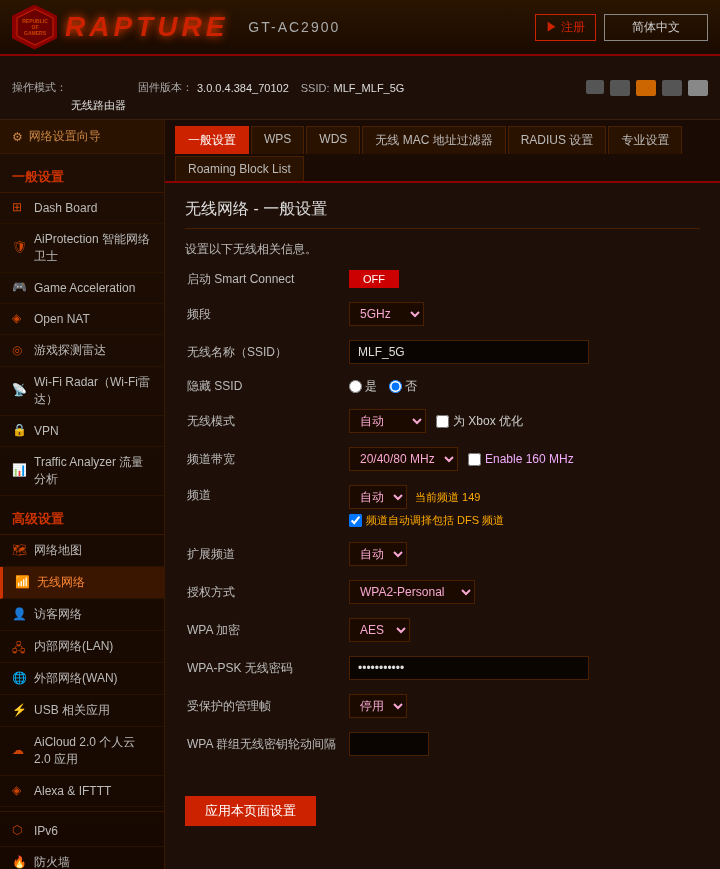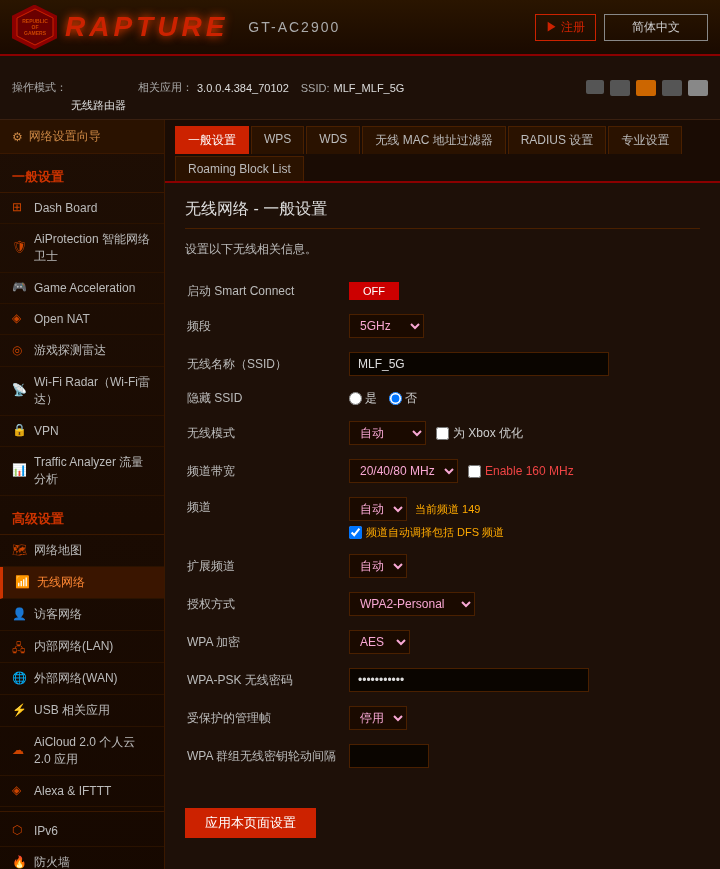--- a/index.html
+++ b/index.html
@@ -188,21 +188,21 @@
     .page-title {
       font-size: 16px;
       color: #ddd;
       border-bottom: 1px solid #4a2000;
       padding-bottom: 8px;
       margin-bottom: 12px;
     }
     .page-subtitle {
       color: #bbb;
       font-size: 12px;
-      margin-bottom: 16px;
+      margin-bottom: 4px;
     }
 
     
     .form-table {
       width: 100%;
     }
     .form-label {
       width: 160px;
       color: #bbb;
       font-size: 12px;
@@ -231,21 +231,21 @@
       cursor: pointer;
     }
 
     
     input[type=text], input[type=password] {
       background: #0a0500;
       border: 1px solid #4a2000;
       color: #ddd;
       padding: 4px 8px;
       font-size: 12px;
-      width: 260px;
+      width: 240px;
     }
 
     
     .radio-group {
       display: flex;
       align-items: center;
       gap: 12px;
     }
     .radio-item {
       display: flex;
@@ -317,21 +317,21 @@
   </div>
   <div class="header-right">
     <button class="btn-register">注册</button>
     <button class="btn-lang">简体中文</button>
   </div>
 </div>
 
 <div class="status-bar">
   <span>操作模式：</span>
   <span style="color:#ddd;margin-right:8px;margin-top:36px;">无线路由器</span>
-  <span>相关应用：</span>
+  <span>固件版本：</span>
   <span style="color:#ddd;margin-right:8px;">3.0.0.4.384_70102</span>
   <span>SSID:</span>
   <span style="color:#ddd;">MLF_MLF_5G</span>
   <div class="status-icons">
     <span class="status-icon-item" style="background:#555;width:18px;height:14px;"></span>
     <span class="status-icon-item" style="background:#555;"></span>
     <span class="status-icon-item" style="background:#cc6600;"></span>
     <span class="status-icon-item" style="background:#555;"></span>
     <span class="status-icon-item" style="background:#888;"></span>
   </div>
@@ -507,21 +507,21 @@
         <tr>
           <td class="form-label" style="padding:6px 0;vertical-align:middle;">频道带宽</td>
           <td style="padding:6px 0;display:flex;align-items:center;gap:10px;">
             <select>
               <option>20 MHz</option>
               <option>20/40 MHz</option>
               <option selected="">20/40/80 MHz</option>
             </select>
             <label class="checkbox-item">
               <input type="checkbox" style="">
-              <span style="color:#ef4444;">Enable 160 MHz</span>
+              <span style="color:#f0abfc;">Enable 160 MHz</span>
             </label>
           </td>
         </tr>
 
         <tr>
           <td class="form-label" style="padding:6px 0;vertical-align:top;padding-top:8px;">频道</td>
           <td style="padding:6px 0;">
             <div style="display:flex;align-items:center;gap:8px;">
               <select>
                 <option selected="">自动</option>

